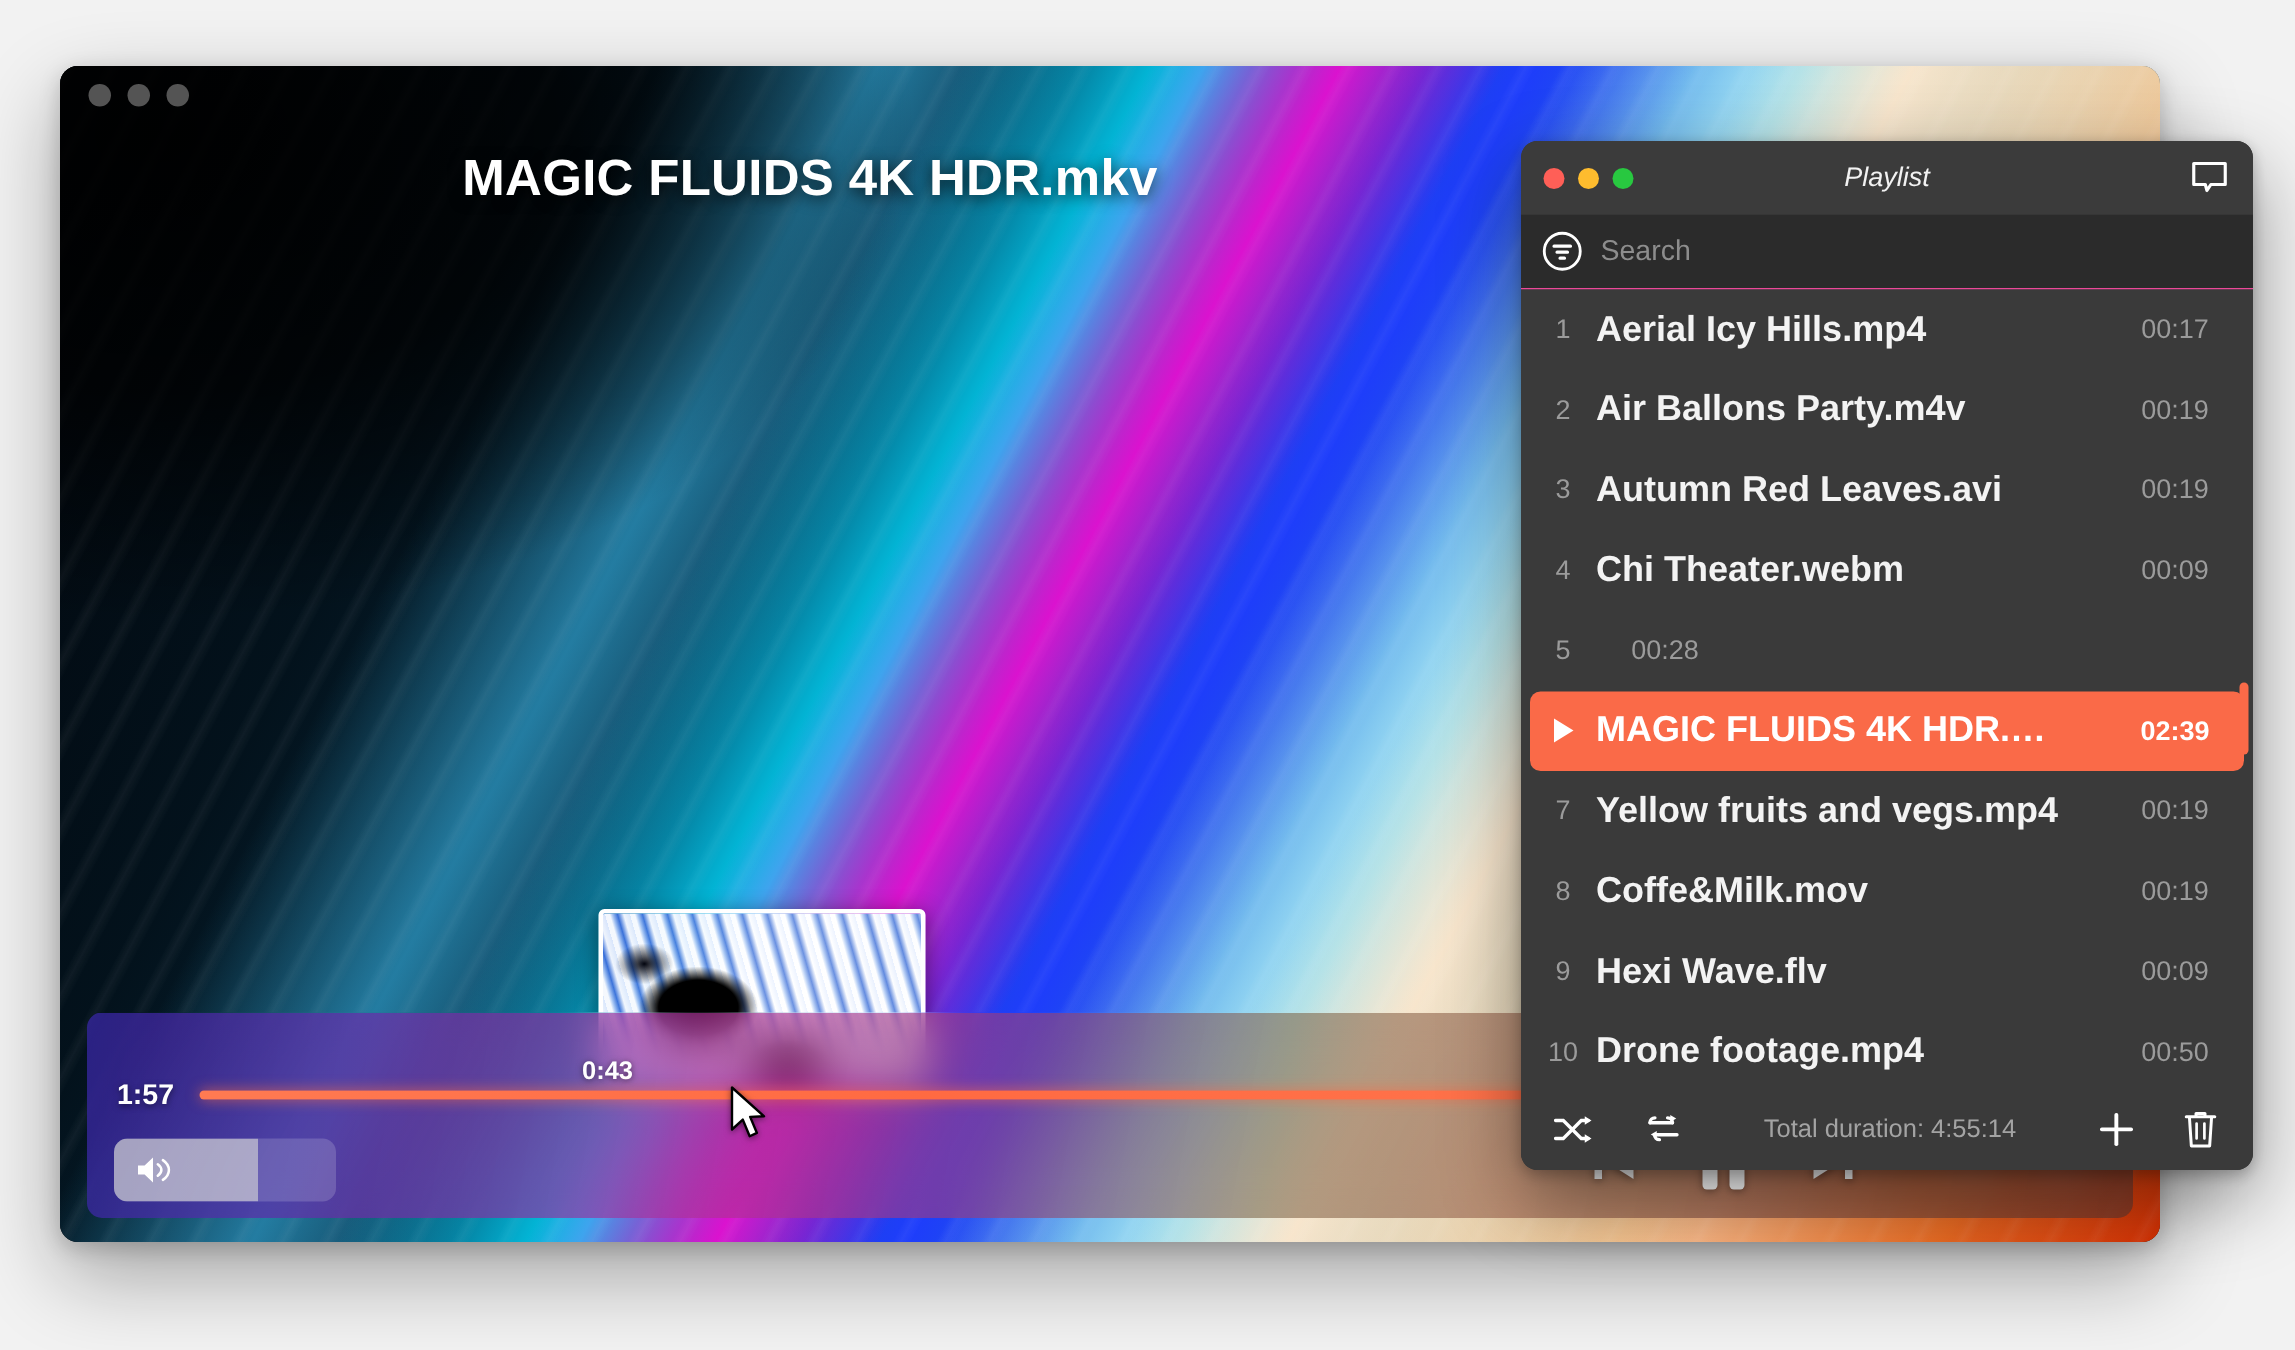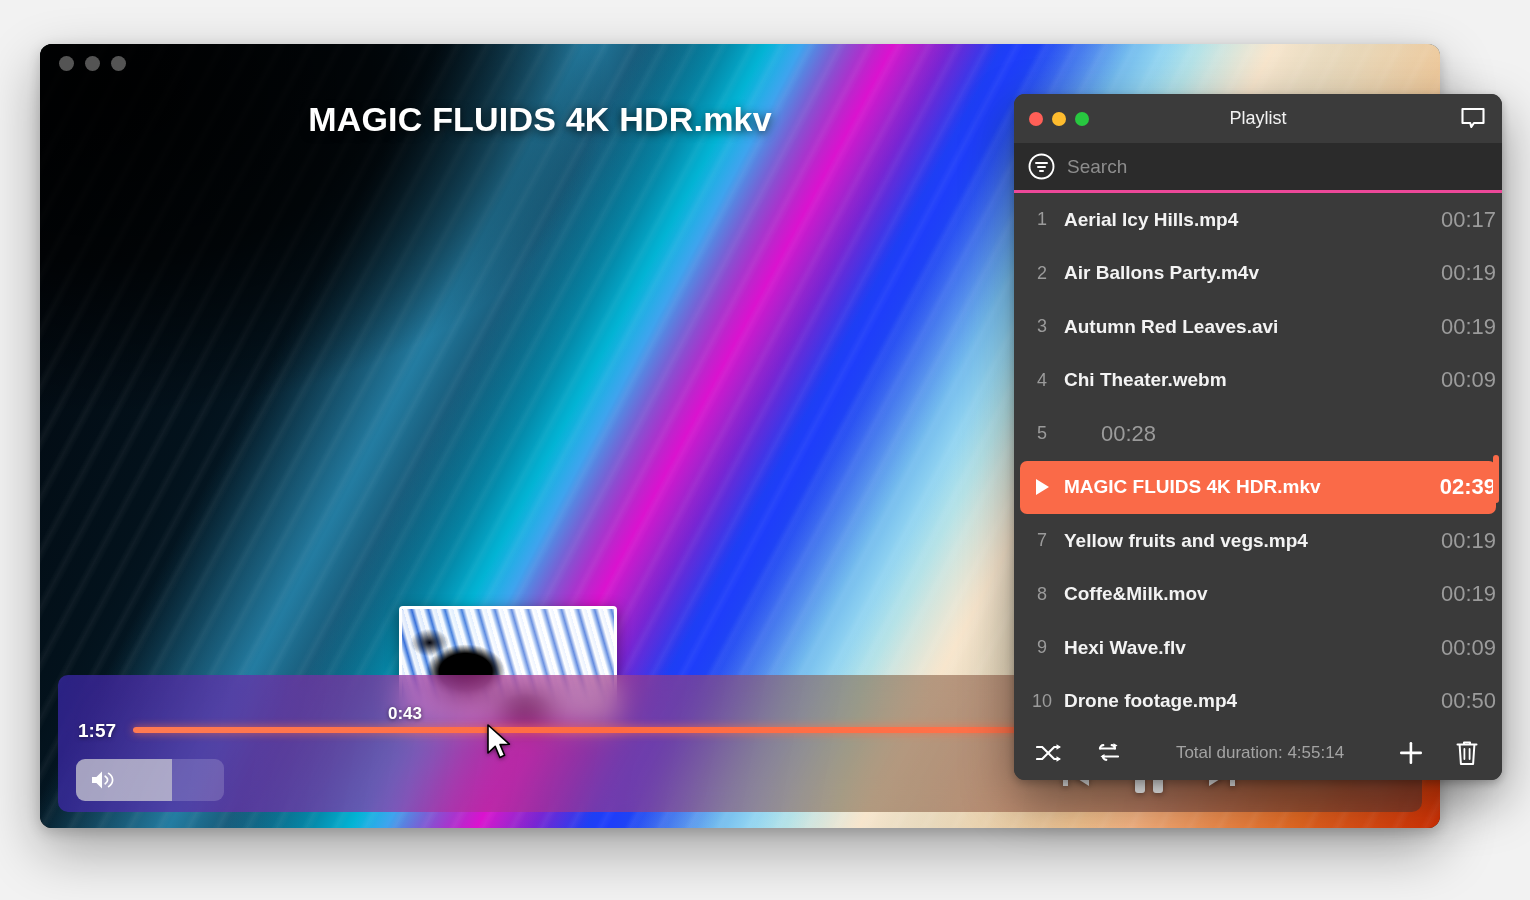--- a/index.html
+++ b/index.html
@@ -187,30 +187,31 @@
   }
   #playlist-traffic { display:flex; gap: 9px; margin-left: 15px; }
   #playlist-traffic .tl { width: 14px; height: 14px; border-radius:50%; }
   .tl-close { background:#ff5f57; }
   .tl-min   { background:#febc2e; }
   .tl-max   { background:#28c840; }
   #playlist-title {
     position:absolute; left:0; right:0; text-align:center;
     color:#f2f2f2; font-size: 18px; font-weight: normal;
     pointer-events:none;
+    font-style:italic;
   }
   #subtitle-icon-btn {
     position:absolute; right: 16px; top: 13px;
     width: 26px; height: 23px;
   }
 
   #search-row {
     height: 50px; background: #2b2b2b;
     display:flex; align-items:center;
-    border-bottom: 3px solid #ec4899;
+    border-bottom: 1px solid #ec4899;
   }
   #filter-icon { margin-left: 14px; width: 27px; height: 27px; }
   #search-input {
     flex:1; margin-left: 12px; margin-right: 14px;
     background: transparent; border: none; outline: none;
     color: #e8e8e8; font-size: 19px;
     font-family: "Liberation Sans", sans-serif;
   }
   #search-input::placeholder { color: #8d8d8d; }
 
@@ -225,27 +226,27 @@
     height: 53.5px;
     display:flex; align-items:center;
     padding: 0 6px;
   }
   .pl-index {
     width: 44px; text-align:center;
     color: #9b9b9b; font-size: 18px;
     flex: 0 0 44px;
   }
   .pl-name {
-    flex:1; color:#f3f3f3; font-size: 19px; font-weight: bold;
+    flex:1; color:#f3f3f3; font-size: 24px; font-weight: bold;
     white-space:nowrap; overflow:hidden; text-overflow:ellipsis;
     padding-right: 10px;
   }
   .pl-time {
-    color:#9b9b9b; font-size: 22px;
-    flex: 0 0 92px; text-align:right;
+    color:#9b9b9b; font-size: 18px;
+    flex: 0 0 92px; text-align:center;
   }
   .pl-row.active {
     background: #fa6a48;
     border-radius: 7px;
     margin: 0 6px; padding: 0;
   }
   .pl-row.active .pl-name  { color:#fff; }
   .pl-row.active .pl-time  { color:#fff; font-weight: bold; margin-left: 12px; }
   .play-marker {
     width: 44px; flex: 0 0 44px;

